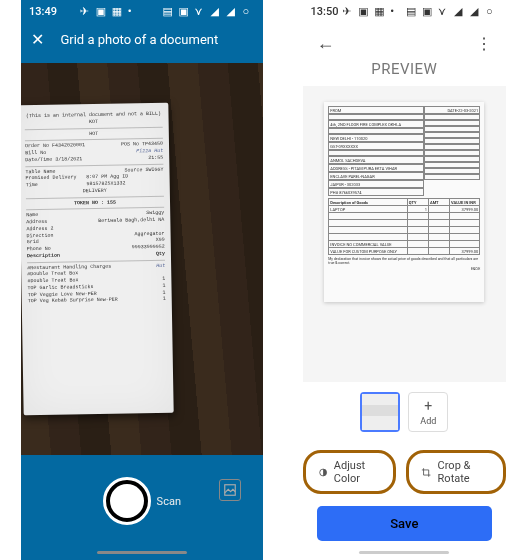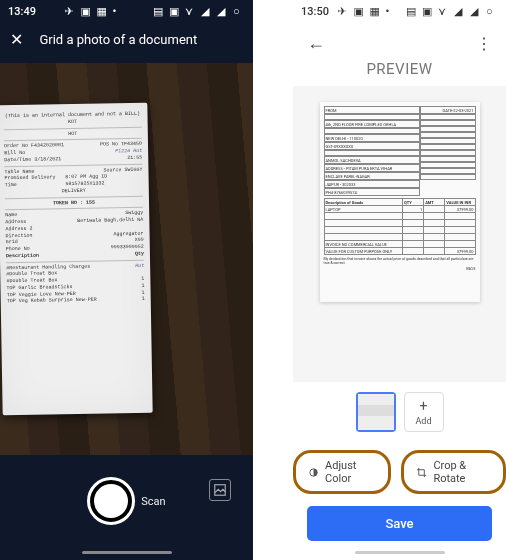--- a/index.html
+++ b/index.html
@@ -5,21 +5,21 @@
   * { box-sizing: border-box; margin: 0; padding: 0; }
   body {
     width: 506px; height: 560px;
     background: #fff;
     font-family: -apple-system, Roboto, Arial, sans-serif;
     font-size: 12px;
     display: flex;
     overflow: hidden;
   }
   .phone { width: 253px; height: 560px; display: flex; flex-direction: column; position: relative; }
-  .phone-left { background: #0f172a; }
+  .phone-left { background: #0369a1; margin-left: 21px; }
   .phone-right { background: #fff; padding-left: 40px; }
 
   
   .statusbar {
     height: 22px; display: flex; align-items: center;
     padding: 0 8px; font-size: 11px; font-weight: 500;
     justify-content: space-between;
   }
   .phone-left .statusbar { color: #fff; }
   .phone-right .statusbar { color: #333; }
@@ -134,21 +134,21 @@
   }
   .chip {
     display: flex; align-items: center; gap: 6px;
     border: 3px solid #a16207; border-radius: 18px;
     padding: 6px 12px; font-size: 11px; color: #444; background: #fff;
   }
   .chip svg { width: 13px; height: 13px; }
 
   
   .save-btn {
-    margin: 4px 14px 6px; background: #2d6df6; color: #ffffff;
+    margin: 4px 14px 6px; background: #2d6df6; color: #000000;
     text-align: center; padding: 10px 0; border-radius: 5px;
     font-size: 13px; font-weight: 500;
   }
 </style>
 </head>
 <body>
 
 <div class="phone phone-left">
 
   <div class="statusbar">

